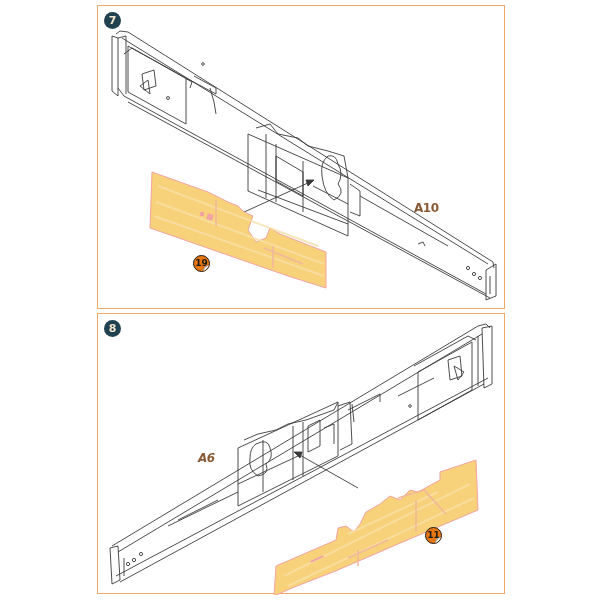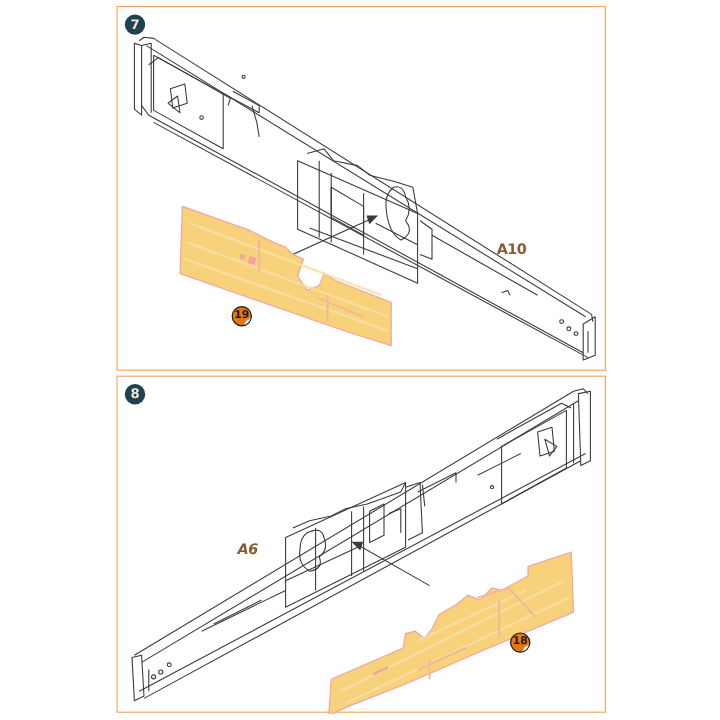--- a/index.html
+++ b/index.html
@@ -196,16 +196,16 @@
 
       <g>
         <path d="M178,252 L238,226 L240,214 L248,212 L256,218 L262,210 L268,198 L282,190 L292,182 L302,186 L312,176 L320,178 L342,166 L342,158 L378,146 L380,196 L300,230 L240,256 L194,274 L176,282 Z" fill="#f8d27a" stroke="#f2a3a3" stroke-width="1"></path>
         <path d="M186,262 L372,170 M190,272 L376,184 M250,220 L340,178" stroke="#f6e0a8" stroke-width="2" fill="none" opacity="0.8"></path>
         <path d="M300,184 L326,176 L348,200 M318,186 L318,218 M250,244 L290,226 M260,236 L260,252" stroke="#f0b89a" stroke-width="1.6" fill="none"></path>
         <rect x="212" y="244" width="14" height="2" fill="#f2a3a3" transform="rotate(-25 219 245)"></rect>
       </g>
     </svg>
     <div class="step-badge" style="left:6px; top:6px;">8</div>
     <div class="part-label" style="left:100px; top:137px;font-style:italic;">A6</div>
-    <div class="sticker" style="left:327px; top:213px;">18</div>
+    <div class="sticker" style="left:327px; top:213px;">11</div>
   </div>
 
 </div>
 
 </body></html>

